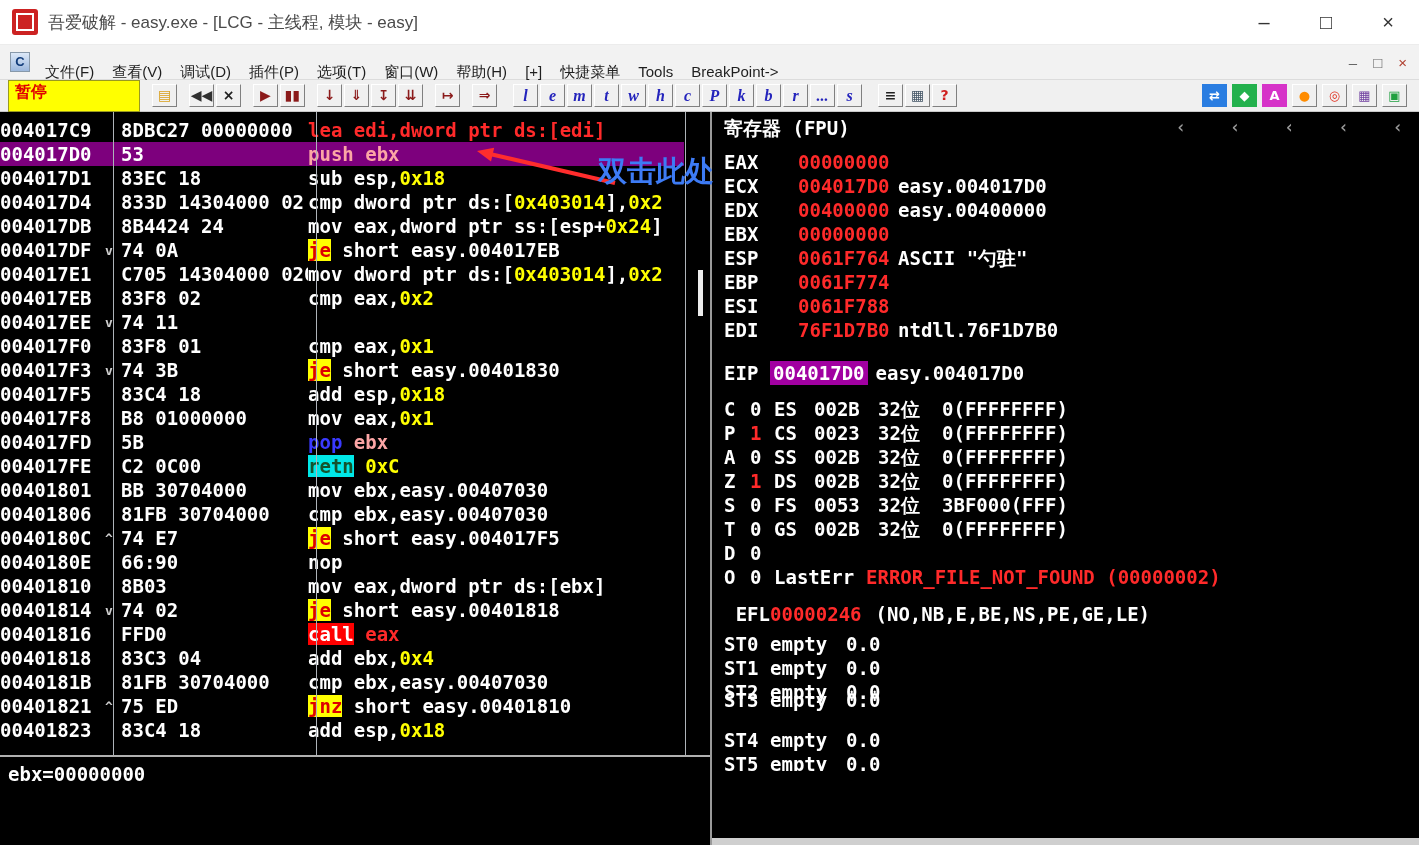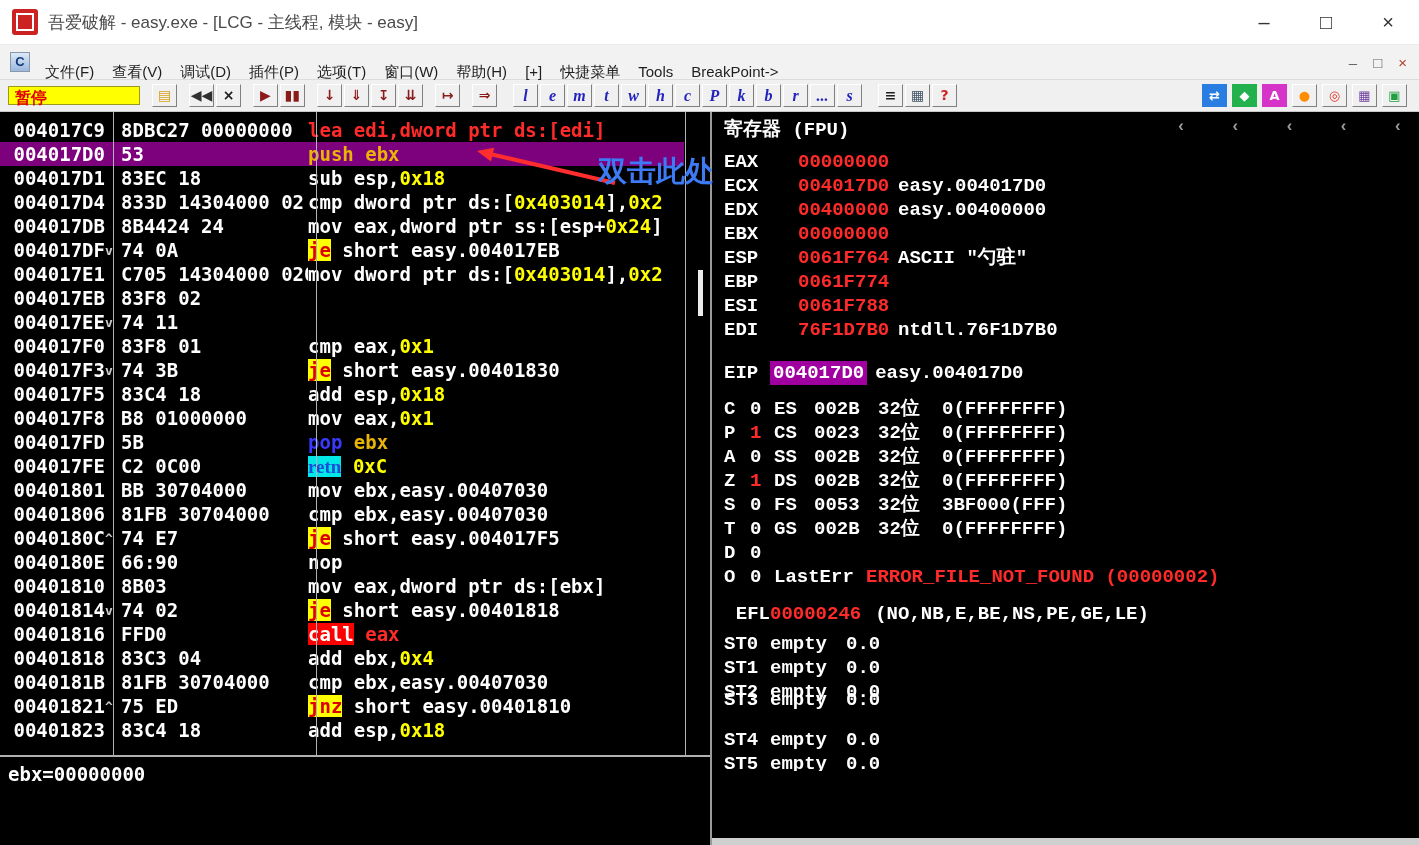--- a/index.html
+++ b/index.html
@@ -19,52 +19,52 @@
            border-bottom:1px solid #dcdcdc;display:flex;align-items:center;font-size:15px;color:#1f1f1f;}
   .child-icon{width:20px;height:20px;margin:0 6px 0 10px;border:1px solid #8899aa;
               background:linear-gradient(#dce8f8,#9db8dd);color:#123c7a;font-size:13px;font-weight:bold;
               text-align:center;line-height:18px;flex:none;}
   .menu-item{padding:5px 9px;cursor:default;white-space:nowrap;margin-top:20px;}
   .mdi-controls{margin-left:auto;margin-right:12px;display:flex;gap:16px;color:#666;font-size:15px;}
   .mdi-close{color:#b04030;}
   
   .toolbar{position:absolute;left:0;top:80px;width:100%;height:32px;background:#f0f0f0;
            border-bottom:1px solid #c8c8c8;display:flex;align-items:center;padding:0 8px;}
-  .status-btn{width:132px;height:19px;background:#ffff00;border:1px solid #9a9a20;color:#e00000;
+  .status-btn{width:132px;height:32px;background:#ffff00;border:1px solid #9a9a20;color:#e00000;
               font-weight:bold;font-size:16px;line-height:22px;padding-left:6px;margin-right:10px;flex:none;}
   .tbtn{width:25px;height:23px;flex:none;margin-left:2px;background:#f0f0f0;border:1px solid;
         border-color:#ffffff #808080 #808080 #ffffff;text-align:center;line-height:21px;font-size:14px;
         font-weight:bold;color:#222;font-family:"DejaVu Sans",sans-serif;cursor:default;overflow:hidden;}
   .tbtn.sep{margin-left:12px;}
   .tbtn.letter{color:#2424bc;font-family:"Liberation Serif",serif;font-style:italic;font-size:16px;}
   #tb-letters{display:flex;margin-left:14px;}
   #tb-views{display:flex;margin-left:14px;}
   #tb-plugins{display:flex;margin-left:auto;margin-right:4px;gap:3px;}
   .tbtn.plug{font-size:13px;}
   
   .main{position:absolute;left:0;top:112px;width:1419px;height:733px;background:#000;
         font-family:"DejaVu Sans Mono",monospace;font-weight:bold;font-size:19px;color:#fff;}
   .disasm{position:absolute;left:0;top:0;width:710px;height:643px;overflow:hidden;background:#000;}
   #disasm-rows{position:absolute;left:0;top:6px;width:684px;}
   .drow{display:flex;height:24px;line-height:24px;white-space:pre;}
   .drow.sel{background:#7d007d;}
-  .daddr{flex:none;width:105px;padding-left:0;overflow:hidden;text-align:right;}
+  .daddr{flex:none;width:105px;padding-left:0;overflow:hidden;}
   .dind{flex:none;width:16px;color:#cfcfcf;font-size:13px;line-height:26px;}
   .dbytes{flex:none;width:187px;overflow:hidden;}
   .dins{flex:none;width:368px;overflow:hidden;}
   .vline{position:absolute;top:0;height:643px;width:1px;background:#aeb3b9;}
   .vscroll{position:absolute;right:2px;top:0;width:18px;height:643px;}
   .vthumb{position:absolute;left:8px;top:158px;width:5px;height:46px;background:#ececec;}
-  .c-w{color:#ffffff;} .c-y{color:#ffff00;} .c-r{color:#ff2a2a;} .c-g{color:#eab308;} .c-b{color:#3a3aff;}
+  .c-w{color:#ffffff;} .c-y{color:#ffff00;} .c-r{color:#ff2a2a;} .c-g{color:#fca5a5;} .c-b{color:#3a3aff;}
   .c-hj{background:#ffff00;color:#dd0000;}
-  .c-hr{background:#00e8e8;color:#1d4ed8;font-family:Liberation Serif, serif;}
+  .c-hr{background:#00e8e8;color:#14532d;}
   .c-hc{background:#ff0000;color:#fff;}
   .splitter{position:absolute;left:710px;top:0;width:2px;height:733px;background:#9a9a9a;}
   
-  .regs{position:absolute;left:712px;top:0;width:707px;height:659px;overflow:hidden;background:#000;font-family:Liberation Mono, monospace;}
+  .regs{position:absolute;left:712px;top:0;width:707px;height:659px;overflow:hidden;background:#000;}
   .reg-title{position:absolute;left:12px;top:4px;font-size:19px;color:#fff;}
   #reg-chevrons{position:absolute;right:16px;top:5px;display:flex;gap:44px;color:#9a9a9a;font-size:17px;}
   .rrow{position:absolute;left:12px;height:24px;line-height:24px;white-space:pre;display:flex;}
   .rname{flex:none;width:46px;}
   .rval{flex:none;width:100px;margin-left:28px;}
   .red{color:#ff2a2a;}
   .eip-hl{flex:none;width:auto;background:#a100a1;color:#fff;padding:0 3px;margin-right:8px;}
   .rdesc{margin-left:0;}
   .fname{flex:none;width:26px;}
   .fval{flex:none;width:24px;}
@@ -169,21 +169,21 @@
 
     <div class="disasm">
       <div id="disasm-rows">
           <div class="drow"><span class="daddr">004017C9</span><span class="dind"></span><span class="dbytes">8DBC27 00000000</span><span class="dins"><span class="c-r">lea edi,dword ptr ds:[edi]</span></span></div>
           <div class="drow sel"><span class="daddr">004017D0</span><span class="dind"></span><span class="dbytes">53</span><span class="dins"><span class="c-g">push ebx</span></span></div>
           <div class="drow"><span class="daddr">004017D1</span><span class="dind"></span><span class="dbytes">83EC 18</span><span class="dins"><span class="c-w">sub esp,</span><span class="c-y">0x18</span></span></div>
           <div class="drow"><span class="daddr">004017D4</span><span class="dind"></span><span class="dbytes">833D 14304000 02</span><span class="dins"><span class="c-w">cmp dword ptr ds:[</span><span class="c-y">0x403014</span><span class="c-w">],</span><span class="c-y">0x2</span></span></div>
           <div class="drow"><span class="daddr">004017DB</span><span class="dind"></span><span class="dbytes">8B4424 24</span><span class="dins"><span class="c-w">mov eax,dword ptr ss:[esp+</span><span class="c-y">0x24</span><span class="c-w">]</span></span></div>
           <div class="drow"><span class="daddr">004017DF</span><span class="dind">v</span><span class="dbytes">74 0A</span><span class="dins"><span class="c-hj">je</span><span class="c-w"> short easy.004017EB</span></span></div>
           <div class="drow"><span class="daddr">004017E1</span><span class="dind"></span><span class="dbytes">C705 14304000 02000000</span><span class="dins"><span class="c-w">mov dword ptr ds:[</span><span class="c-y">0x403014</span><span class="c-w">],</span><span class="c-y">0x2</span></span></div>
-          <div class="drow"><span class="daddr">004017EB</span><span class="dind"></span><span class="dbytes">83F8 02</span></div>
+          <div class="drow"><span class="daddr">004017EB</span><span class="dind"></span><span class="dbytes">83F8 02</span><span class="dins"><span class="c-w">cmp eax,</span><span class="c-y">0x2</span></span></div>
           <div class="drow"><span class="daddr">004017EE</span><span class="dind">v</span><span class="dbytes">74 11</span></div>
           <div class="drow"><span class="daddr">004017F0</span><span class="dind"></span><span class="dbytes">83F8 01</span><span class="dins"><span class="c-w">cmp eax,</span><span class="c-y">0x1</span></span></div>
           <div class="drow"><span class="daddr">004017F3</span><span class="dind">v</span><span class="dbytes">74 3B</span><span class="dins"><span class="c-hj">je</span><span class="c-w"> short easy.00401830</span></span></div>
           <div class="drow"><span class="daddr">004017F5</span><span class="dind"></span><span class="dbytes">83C4 18</span><span class="dins"><span class="c-w">add esp,</span><span class="c-y">0x18</span></span></div>
           <div class="drow"><span class="daddr">004017F8</span><span class="dind"></span><span class="dbytes">B8 01000000</span><span class="dins"><span class="c-w">mov eax,</span><span class="c-y">0x1</span></span></div>
           <div class="drow"><span class="daddr">004017FD</span><span class="dind"></span><span class="dbytes">5B</span><span class="dins"><span class="c-b">pop</span><span class="c-g"> ebx</span></span></div>
           <div class="drow"><span class="daddr">004017FE</span><span class="dind"></span><span class="dbytes">C2 0C00</span><span class="dins"><span class="c-hr">retn</span><span class="c-w"> </span><span class="c-y">0xC</span></span></div>
           <div class="drow"><span class="daddr">00401801</span><span class="dind"></span><span class="dbytes">BB 30704000</span><span class="dins"><span class="c-w">mov ebx,easy.00407030</span></span></div>
           <div class="drow"><span class="daddr">00401806</span><span class="dind"></span><span class="dbytes">81FB 30704000</span><span class="dins"><span class="c-w">cmp ebx,easy.00407030</span></span></div>
           <div class="drow"><span class="daddr">0040180C</span><span class="dind">^</span><span class="dbytes">74 E7</span><span class="dins"><span class="c-hj">je</span><span class="c-w"> short easy.004017F5</span></span></div>

